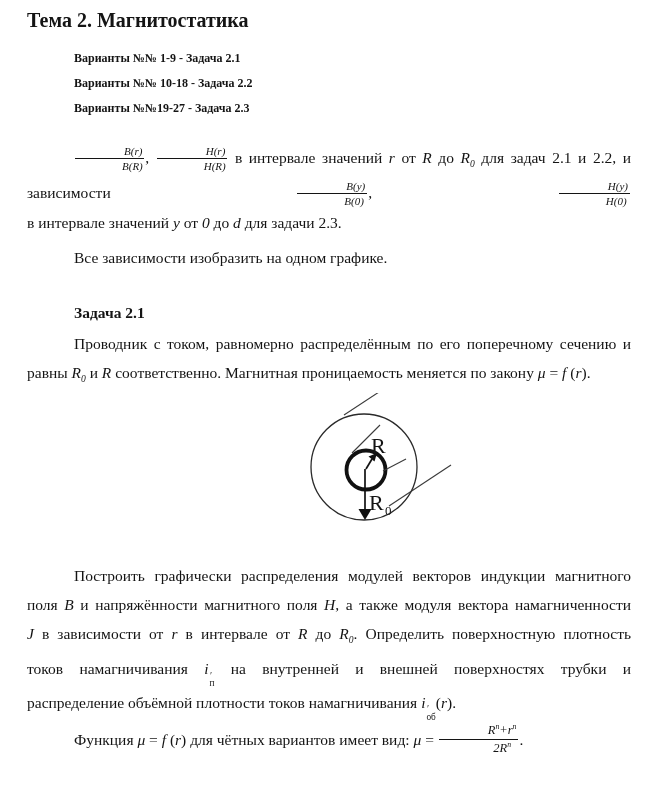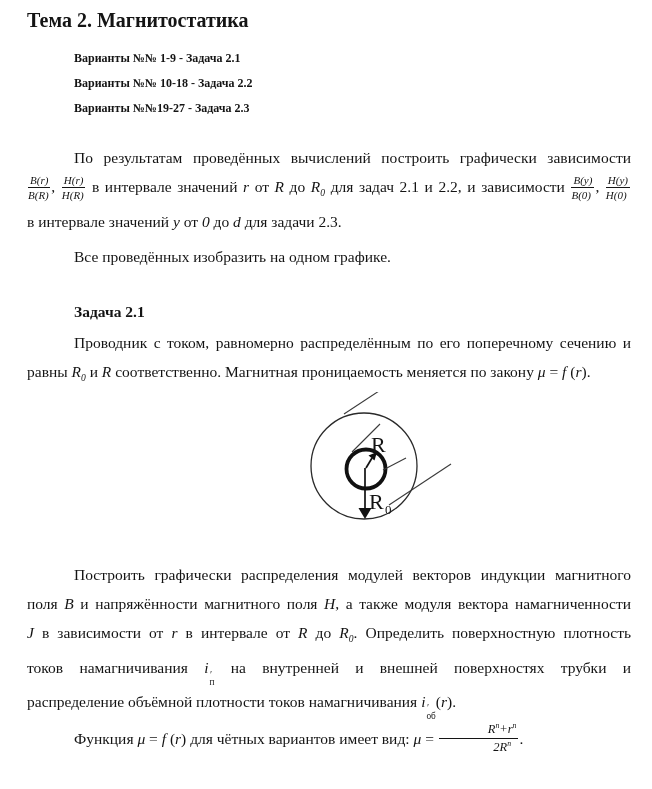--- a/index.html
+++ b/index.html
@@ -58,27 +58,26 @@
 
   <div class="title">Тема 2. Магнитостатика</div>
 
   <div class="variants">
     <div class="variant-line">Варианты №№ 1-9 - Задача 2.1</div>
     <div class="variant-line">Варианты №№ 10-18 - Задача 2.2</div>
     <div class="variant-line">Варианты №№19-27 - Задача 2.3</div>
   </div>
 
   <div class="para mt22 indent-first">
-      <div class="tline jl">По результатам проведённых вычислений построить графически зависимости</div>
       <div class="tline jl"><span class="fr"><span class="n"><i>B(r)</i></span><span class="d"><i>B(R)</i></span></span>, <span class="fr"><span class="n"><i>H(r)</i></span><span class="d"><i>H(R)</i></span></span> в интервале значений <i>r</i> от <i>R</i> до <i>R</i><sub class="m">0</sub> для задач 2.1 и 2.2, и зависимости <span class="fr"><span class="n"><i>B(y)</i></span><span class="d"><i>B(0)</i></span></span>, <span class="fr"><span class="n"><i>H(y)</i></span><span class="d"><i>H(0)</i></span></span></div>
       <div class="tline">в интервале значений <i>y</i> от <i>0</i> до <i>d</i> для задачи 2.3.</div>
     </div>
 
   <div class="para mt6 indent-first">
-      <div class="tline">Все проведённых изобразить на одном графике.</div>
+      <div class="tline">Все зависимости изобразить на одном графике.</div>
     </div>
 
   <div class="heading">Задача 2.1</div>
 
   <div class="para mt2 indent-first">
       <div class="tline jl">Проводник с током, равномерно распределённым по его поперечному сечению и</div>
       <div class="tline">равны <i>R</i><sub class="m">0</sub> и <i>R</i> соответственно. Магнитная проницаемость меняется по закону <i>μ</i> = <i>f</i> (<i>r</i>).</div>
     </div>
 
   <div class="figure-block">

